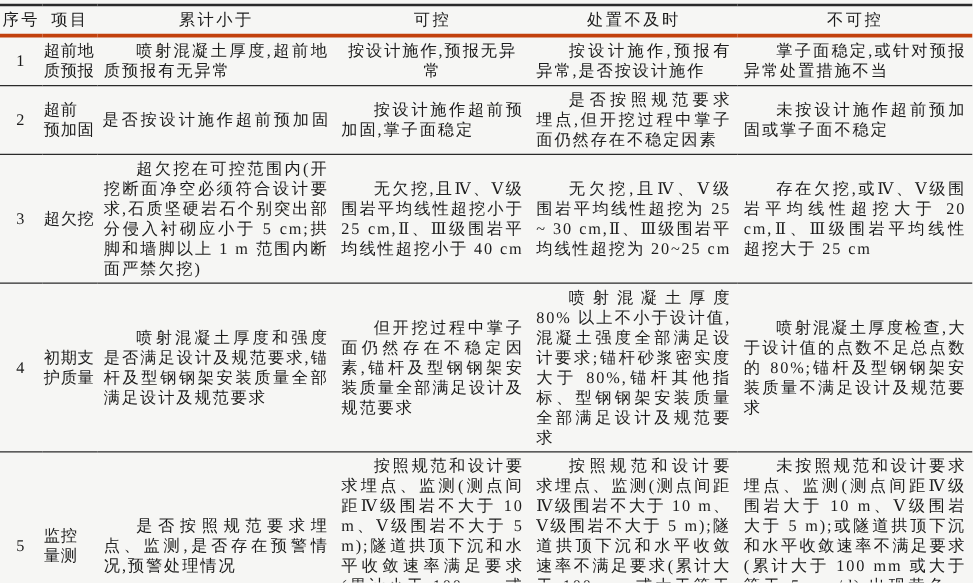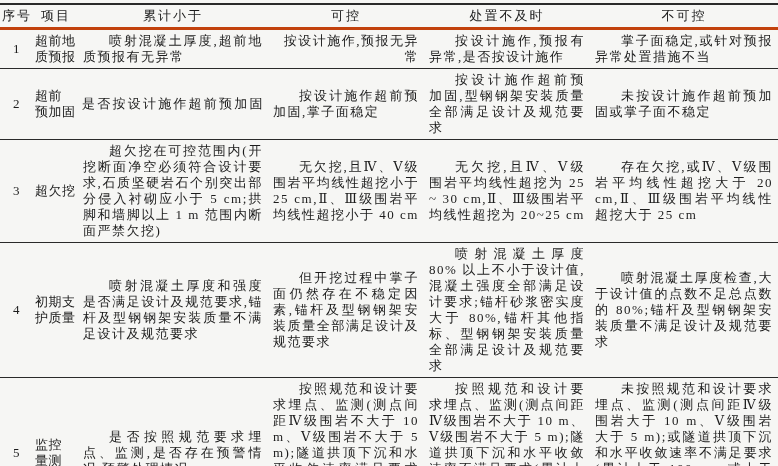--- a/index.html
+++ b/index.html
@@ -37,21 +37,21 @@
   }
   td.num{text-align:center;padding:3px 0;}
   td.item{
     text-align:left;
     white-space:pre-line;
     padding:3px 1px;
     letter-spacing:0.5px;
   }
   td.j{text-align:justify;text-indent:2em;}
   td.dist{text-align:justify;text-align-last:justify;text-indent:0;padding:17px 4px;}
-  td.ctr{text-align:right;text-indent:0;}
+  td.ctr{text-align:center;text-indent:0;}
 </style>
 </head>
 <body>
 
 <div class="sheet">
   <table>
     <colgroup>
       <col style="width:34px">
       <col style="width:44px">
       <col style="width:190px">
@@ -78,36 +78,36 @@
         <td class="ctr">按设计施作,预报无异常</td>
         <td class="j">按设计施作,预报有异常,是否按设计施作</td>
         <td class="j">掌子面稳定,或针对预报异常处置措施不当</td>
       </tr>
       <tr>
         <td class="num">2</td>
         <td class="item">超前
 预加固</td>
         <td class="dist">是否按设计施作超前预加固</td>
         <td class="j">按设计施作超前预加固,掌子面稳定</td>
-        <td class="j">按设计施作超前预加固,型钢钢架安装质量全部满足设计及规范要求</td>
+        <td class="j">是否按照规范要求埋点,但开挖过程中掌子面仍然存在不稳定因素</td>
         <td class="j">未按设计施作超前预加固或掌子面不稳定</td>
       </tr>
       <tr>
         <td class="num">3</td>
         <td class="item">超欠挖</td>
         <td class="j">超欠挖在可控范围内(开挖断面净空必须符合设计要求,石质坚硬岩石个别突出部分侵入衬砌应小于 5 cm;拱脚和墙脚以上 1 m 范围内断面严禁欠挖)</td>
         <td class="j">无欠挖,且Ⅳ、Ⅴ级围岩平均线性超挖小于 25 cm,Ⅱ、Ⅲ级围岩平均线性超挖小于 40 cm</td>
         <td class="j">无欠挖,且Ⅳ、Ⅴ级围岩平均线性超挖为 25 ~ 30 cm,Ⅱ、Ⅲ级围岩平均线性超挖为 20~25 cm</td>
         <td class="j">存在欠挖,或Ⅳ、Ⅴ级围岩平均线性超挖大于 20 cm,Ⅱ、Ⅲ级围岩平均线性超挖大于 25 cm</td>
       </tr>
       <tr>
         <td class="num">4</td>
         <td class="item">初期支
 护质量</td>
-        <td class="j">喷射混凝土厚度和强度是否满足设计及规范要求,锚杆及型钢钢架安装质量不满足设计及规范要求</td>
+        <td class="j">喷射混凝土厚度和强度是否满足设计及规范要求,锚杆及型钢钢架安装质量全部满足设计及规范要求</td>
         <td class="j">但开挖过程中掌子面仍然存在不稳定因素,锚杆及型钢钢架安装质量全部满足设计及规范要求</td>
         <td class="j">喷射混凝土厚度 80% 以上不小于设计值,混凝土强度全部满足设计要求;锚杆砂浆密实度大于 80%,锚杆其他指标、型钢钢架安装质量全部满足设计及规范要求</td>
         <td class="j">喷射混凝土厚度检查,大于设计值的点数不足总点数的 80%;锚杆及型钢钢架安装质量不满足设计及规范要求</td>
       </tr>
       <tr>
         <td class="num">5</td>
         <td class="item">监控
 量测</td>
         <td class="j">是否按照规范要求埋点、监测,是否存在预警情况,预警处理情况</td>
         <td class="j">按照规范和设计要求埋点、监测(测点间距Ⅳ级围岩不大于 10 m、Ⅴ级围岩不大于 5 m);隧道拱顶下沉和水平收敛速率满足要求(累计小于 100 mm 或小于等于 5 mm/d),无黄色、红色预警</td>

